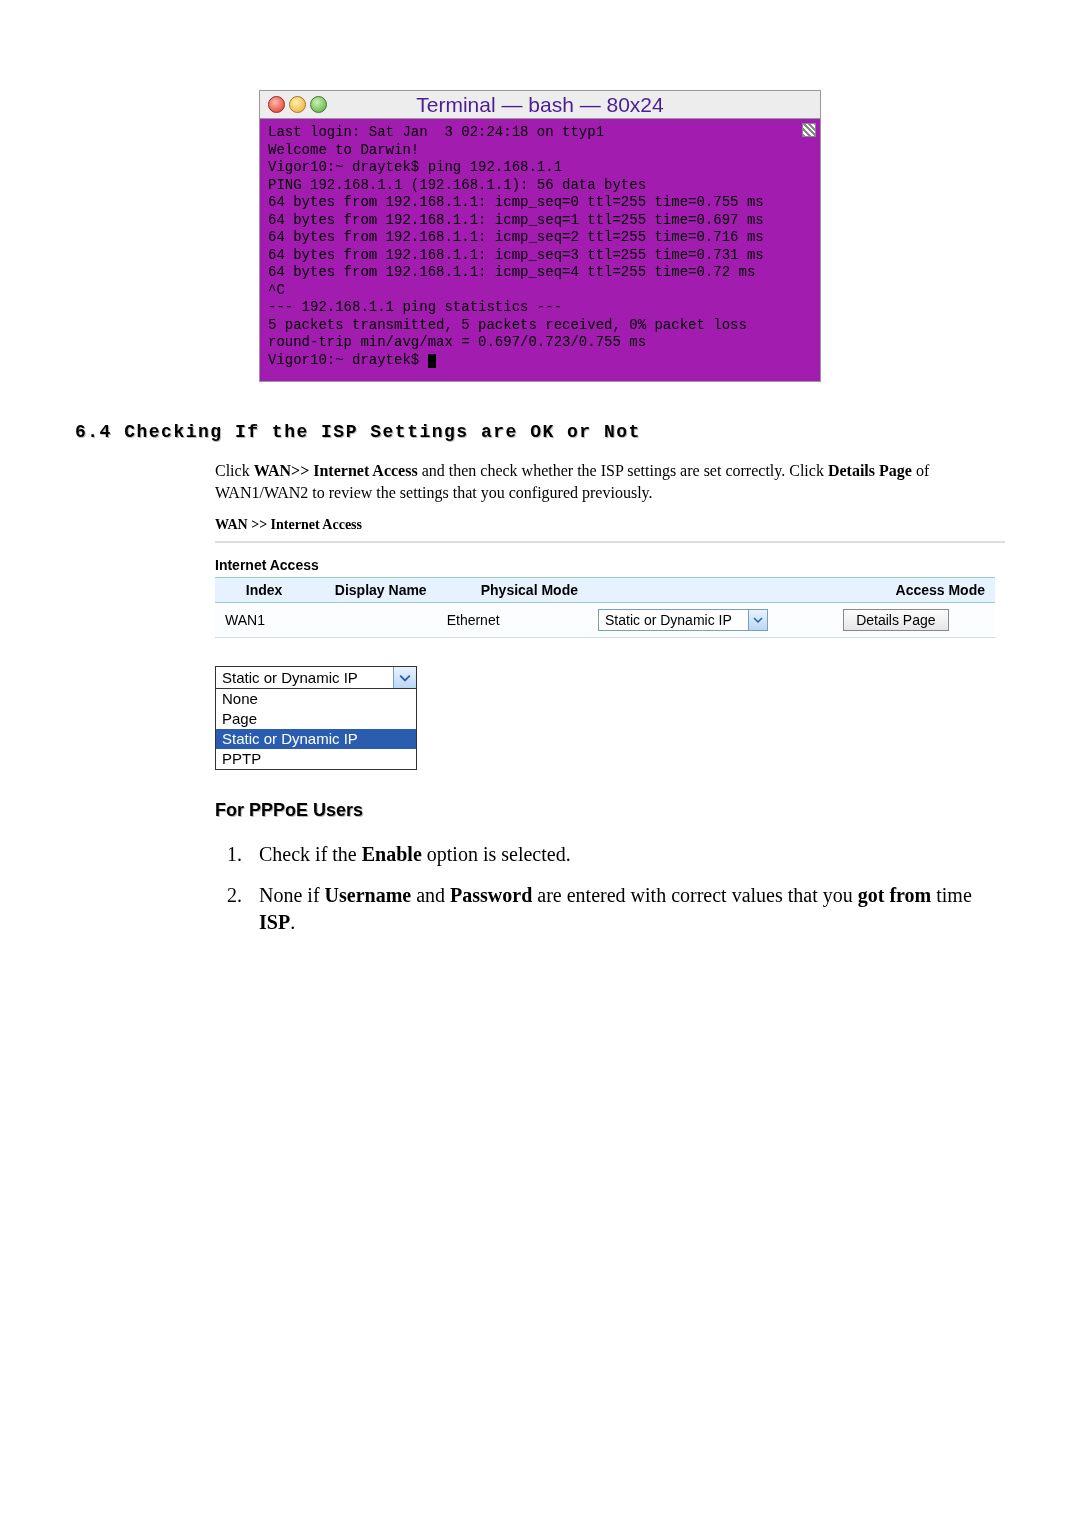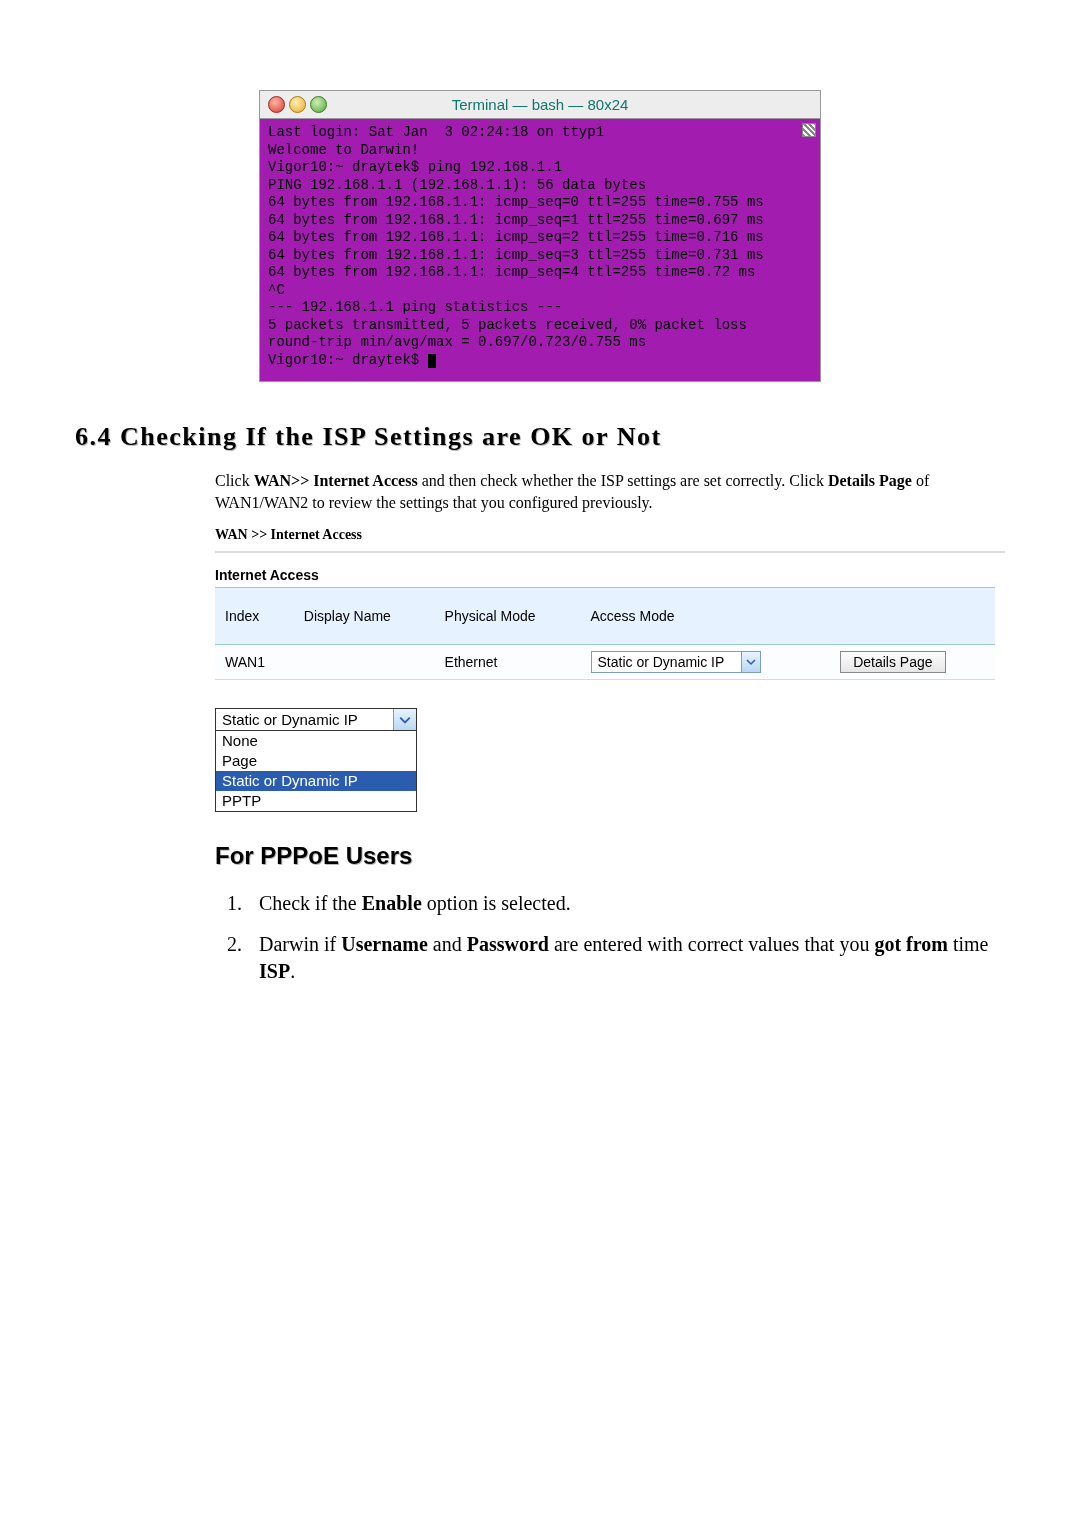--- a/index.html
+++ b/index.html
@@ -38,22 +38,22 @@
     display: inline-block;
   }
   .tred { background: radial-gradient(circle at 40% 35%, #ffb6a9, #d83a2b); border-color:#a52118;}
   .tyellow { background: radial-gradient(circle at 40% 35%, #fff0b0, #e8a832); border-color:#a87718;}
   .tgreen { background: radial-gradient(circle at 40% 35%, #c8f2b3, #5aa43a); border-color:#3a7a22;}
   .terminal-title {
     position: absolute;
     left: 0; right: 0;
     text-align: center;
     font-family: "Lucida Grande", sans-serif;
-    font-size: 15px;
-    color: #0f766e;
+    font-size: 21px;
+    color: #4c1d95;
   }
   .terminal-body {
     position: relative;
     background: #a21caf;
     font-family: "Courier New", monospace;
     font-size: 14px;
     line-height: 1.25;
     padding: 5px 8px 12px 8px;
     white-space: pre;
   }
@@ -69,22 +69,22 @@
     top: 4px;
     right: 4px;
     width: 12px;
     height: 12px;
     background:
       repeating-linear-gradient(45deg, #888 0 2px, #fff 2px 4px);
     border: 1px solid #888;
   }
 
   h2.section-heading {
-    font-family: Liberation Serif, serif;
-    font-size: 26px;
+    font-family: Liberation Mono, monospace;
+    font-size: 18px;
     letter-spacing: 1.5px;
     font-weight: bold;
     margin: 30px 0 18px 0;
     text-shadow: 1px 1px 0 #bbb;
   }
   .body-text {
     font-size: 16px;
     margin-left: 140px;
     margin-bottom: 14px;
     line-height: 1.35;
@@ -117,23 +117,23 @@
     margin-left: 140px;
     border-collapse: collapse;
     width: 780px;
     font-family: Arial, sans-serif;
     font-size: 14px;
   }
   table.wan-table th {
     background: #e6f2ff;
     border-top: 1px solid #9cb;
     border-bottom: 1px solid #9cb;
-    padding: 20px 10px;
-    font-weight: normal;
-    text-align: left;
+    padding: 4px 10px;
+    font-weight: bold;
+    text-align: right;
   }
   table.wan-table td {
     border-bottom: 1px solid #cfdde8;
     padding: 6px 10px;
     text-align: left;
     background: #fbfdff;
   }
   .wan2-row td { color: #8a8a8a; }
 
   .win-select {
@@ -192,21 +192,21 @@
     width: 22px;
     background: linear-gradient(to bottom,#e8f3ff,#bcd7f3);
     display:flex; align-items:center; justify-content:center;
   }
   .dropdown-open .options { background:#fff; }
   .dropdown-open .opt { padding: 0 6px; line-height: 20px; }
   .dropdown-open .opt.selected { background:#2a5db0; color:#fff; }
 
   h3.sub-section {
     font-family: Arial, sans-serif;
-    font-size: 24px;
+    font-size: 18px;
     font-weight: bold;
     margin: 30px 0 10px 140px;
     text-shadow: 1px 1px 0 #bbb;
   }
   ol.steps {
     margin-left: 140px;
     padding-left: 32px;
     font-size: 20px;
   }
   ol.steps li { margin-bottom: 14px; padding-left: 12px; line-height:1.35;}
@@ -295,15 +295,15 @@
   </div>
 </div>
 
 <h3 class="sub-section">For PPPoE Users</h3>
 
 <ol class="steps">
   <li>
     <span>Check if the </span><strong>Enable</strong><span> option is selected.</span>
   </li>
   <li>
-    <span>Darwin if </span><strong>Username</strong><span> and </span><strong>Password</strong><span> are entered with correct values that you </span><strong>got from</strong><span> time </span><strong>ISP</strong><span>.</span>
+    <span>None if </span><strong>Username</strong><span> and </span><strong>Password</strong><span> are entered with correct values that you </span><strong>got from</strong><span> time </span><strong>ISP</strong><span>.</span>
   </li>
 </ol>
 
 </body></html>

